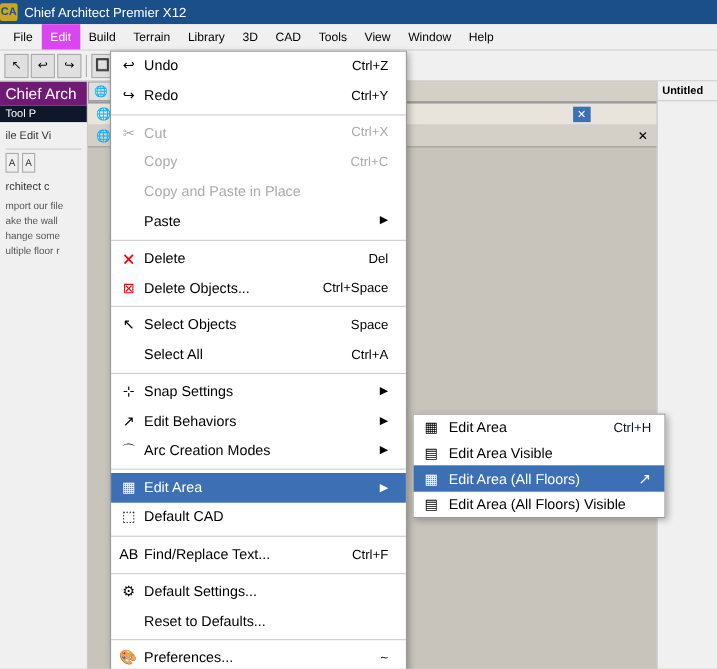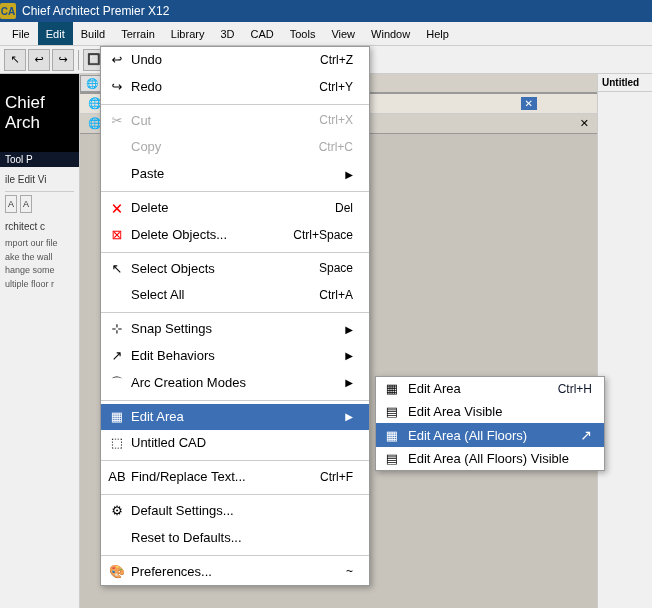--- a/index.html
+++ b/index.html
@@ -52,21 +52,21 @@
       font-size: 11px;
       height: 100%;
       display: flex;
       align-items: center;
     }
     .menu-item:hover, .menu-item.active {
       background: #3d6fb5;
       color: white;
     }
     .menu-item.active {
-      background: #0c4a6e;
+      background: #d946ef;
       color: white;
       text-align: center;
     }
 
     
     .toolbar-area {
       background: #f0f0f0;
       height: 28px;
       border-bottom: 1px solid #ccc;
       display: flex;
@@ -95,24 +95,24 @@
 
     
     .left-sidebar {
       width: 80px;
       background: #f0f0f0;
       border-right: 1px solid #ccc;
       overflow: hidden;
       position: relative;
     }
     .sidebar-label {
-      background: #000000;
-      color: white;
-      font-size: 17px;
-      padding: 19px 5px;
+      background: #701a75;
+      color: white;
+      font-size: 14px;
+      padding: 3px 5px;
       writing-mode: horizontal-tb;
     }
     .sidebar-content {
       padding: 5px;
       font-size: 10px;
       color: #333;
       line-height: 1.6;
     }
 
     
@@ -342,20 +342,23 @@
     <div class="menu-separator"></div>
     <div class="menu-section-item disabled">
       <span class="menu-icon">✂</span>
       <span>Cut</span>
       <span class="shortcut" style="color:#aaa;margin-left:36px;">Ctrl+X</span>
     </div>
     <div class="menu-section-item disabled">
       <span>Copy</span>
       <span class="shortcut" style="color:#aaa;">Ctrl+C</span>
     </div>
+    <div class="menu-section-item disabled">
+      <span>Copy and Paste in Place</span>
+    </div>
     <div class="menu-section-item">
       <span>Paste</span>
       <span class="arrow-right">▶</span>
     </div>
     <div class="menu-separator"></div>
     <div class="menu-section-item">
       <span class="menu-icon" style="color:red;">🗙</span>
       <span>Delete</span>
       <span class="shortcut">Del</span>
     </div>
@@ -391,21 +394,21 @@
       <span class="arrow-right">▶</span>
     </div>
     <div class="menu-separator"></div>
     <div class="menu-section-item highlighted">
       <span class="menu-icon" style="color:white;">▦</span>
       <span>Edit Area</span>
       <span class="arrow-right">▶</span>
     </div>
     <div class="menu-section-item">
       <span class="menu-icon">⬚</span>
-      <span>Untitled CAD</span>
+      <span>Default CAD</span>
     </div>
     <div class="menu-separator"></div>
     <div class="menu-section-item">
       <span class="menu-icon">AB</span>
       <span>Find/Replace Text...</span>
       <span class="shortcut">Ctrl+F</span>
     </div>
     <div class="menu-separator"></div>
     <div class="menu-section-item">
       <span class="menu-icon">⚙</span>

